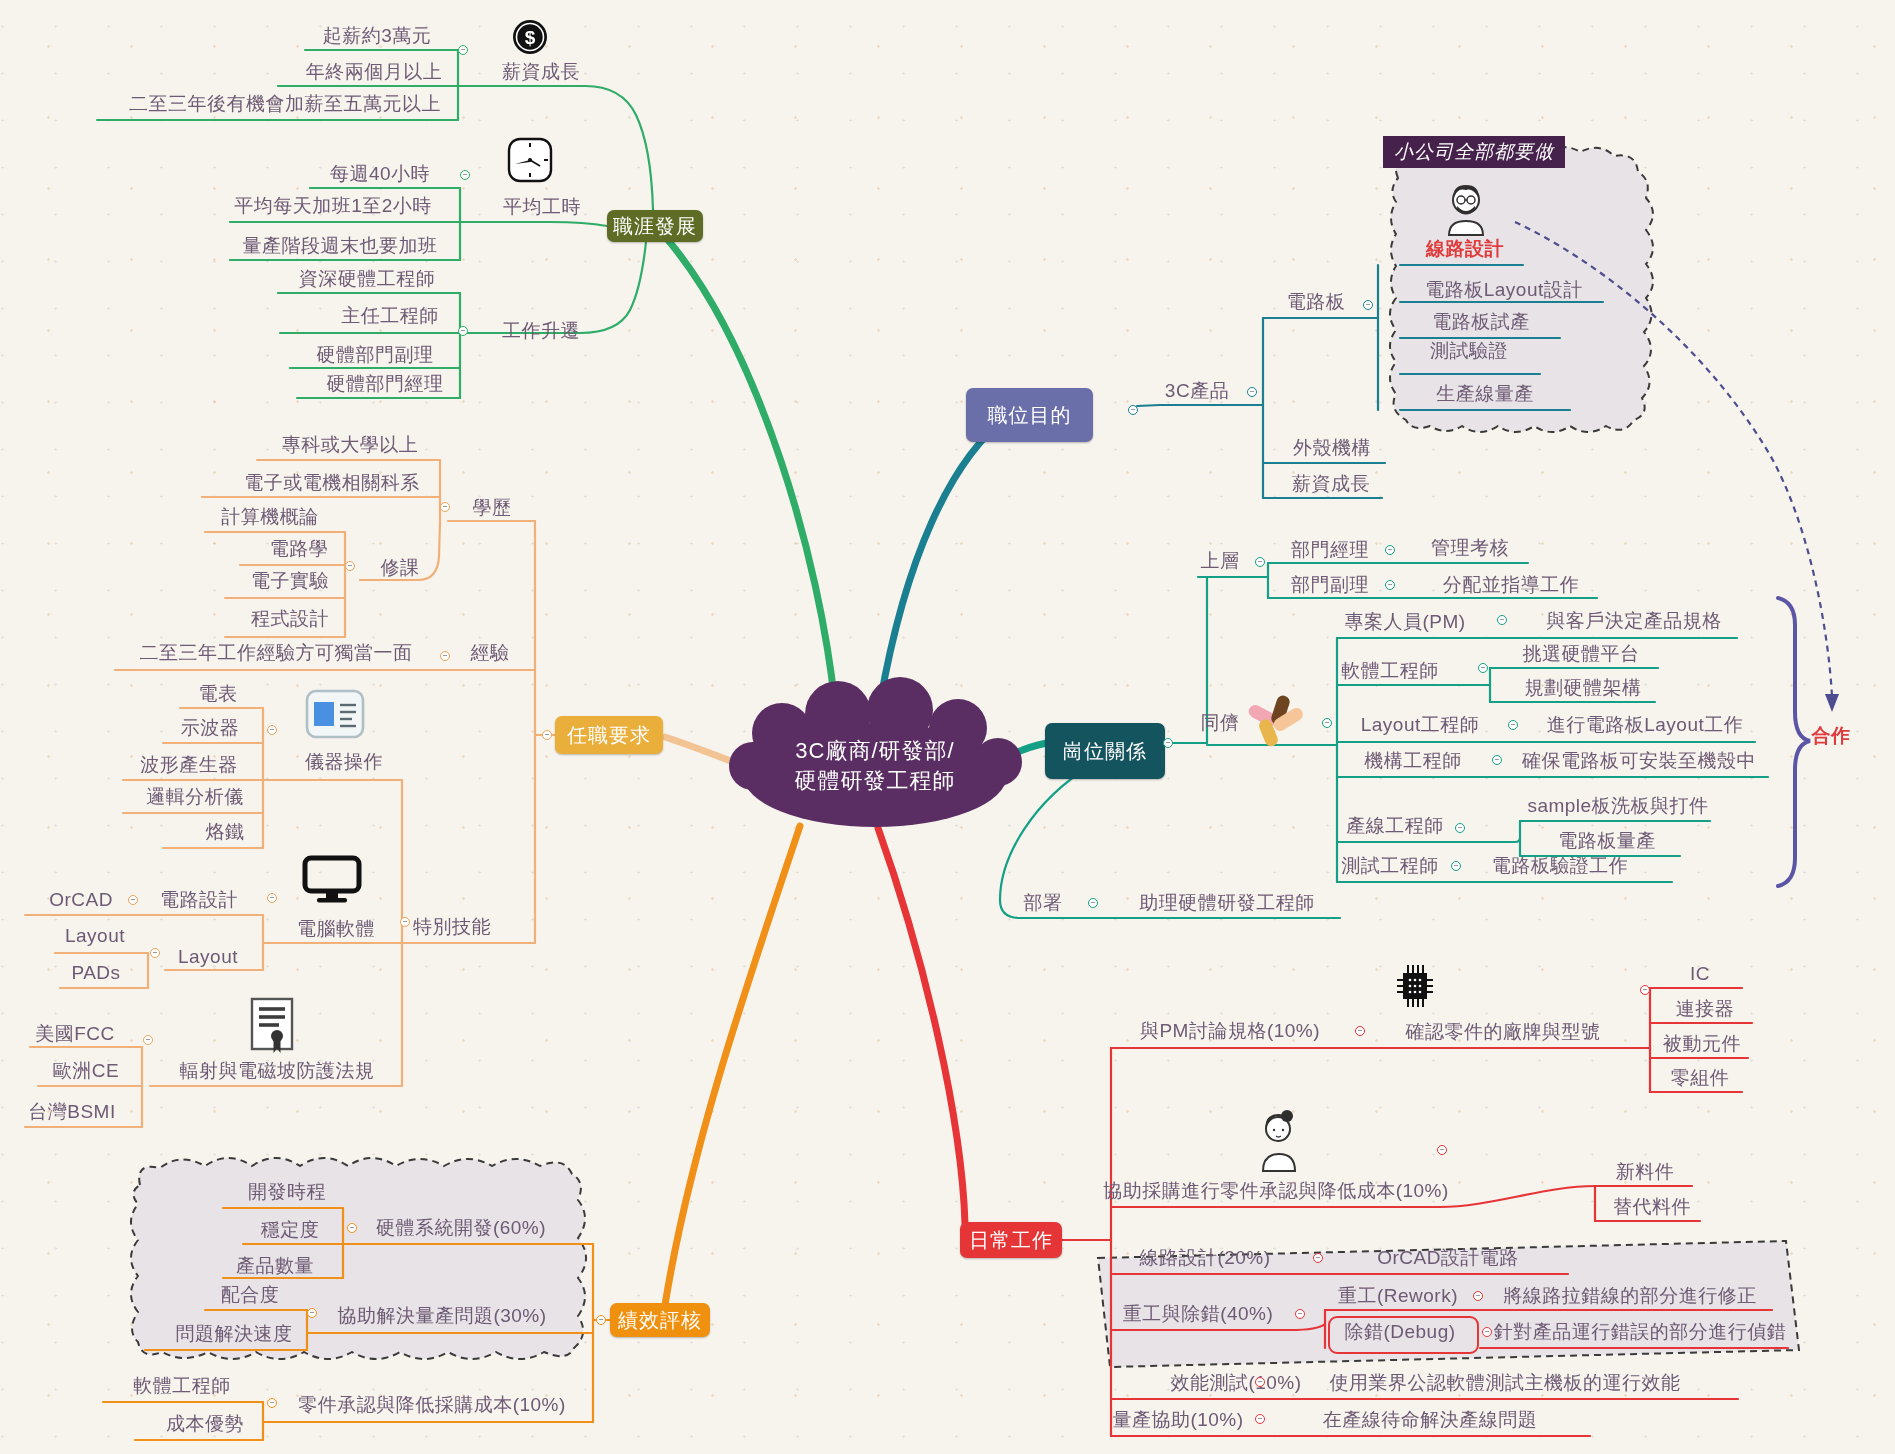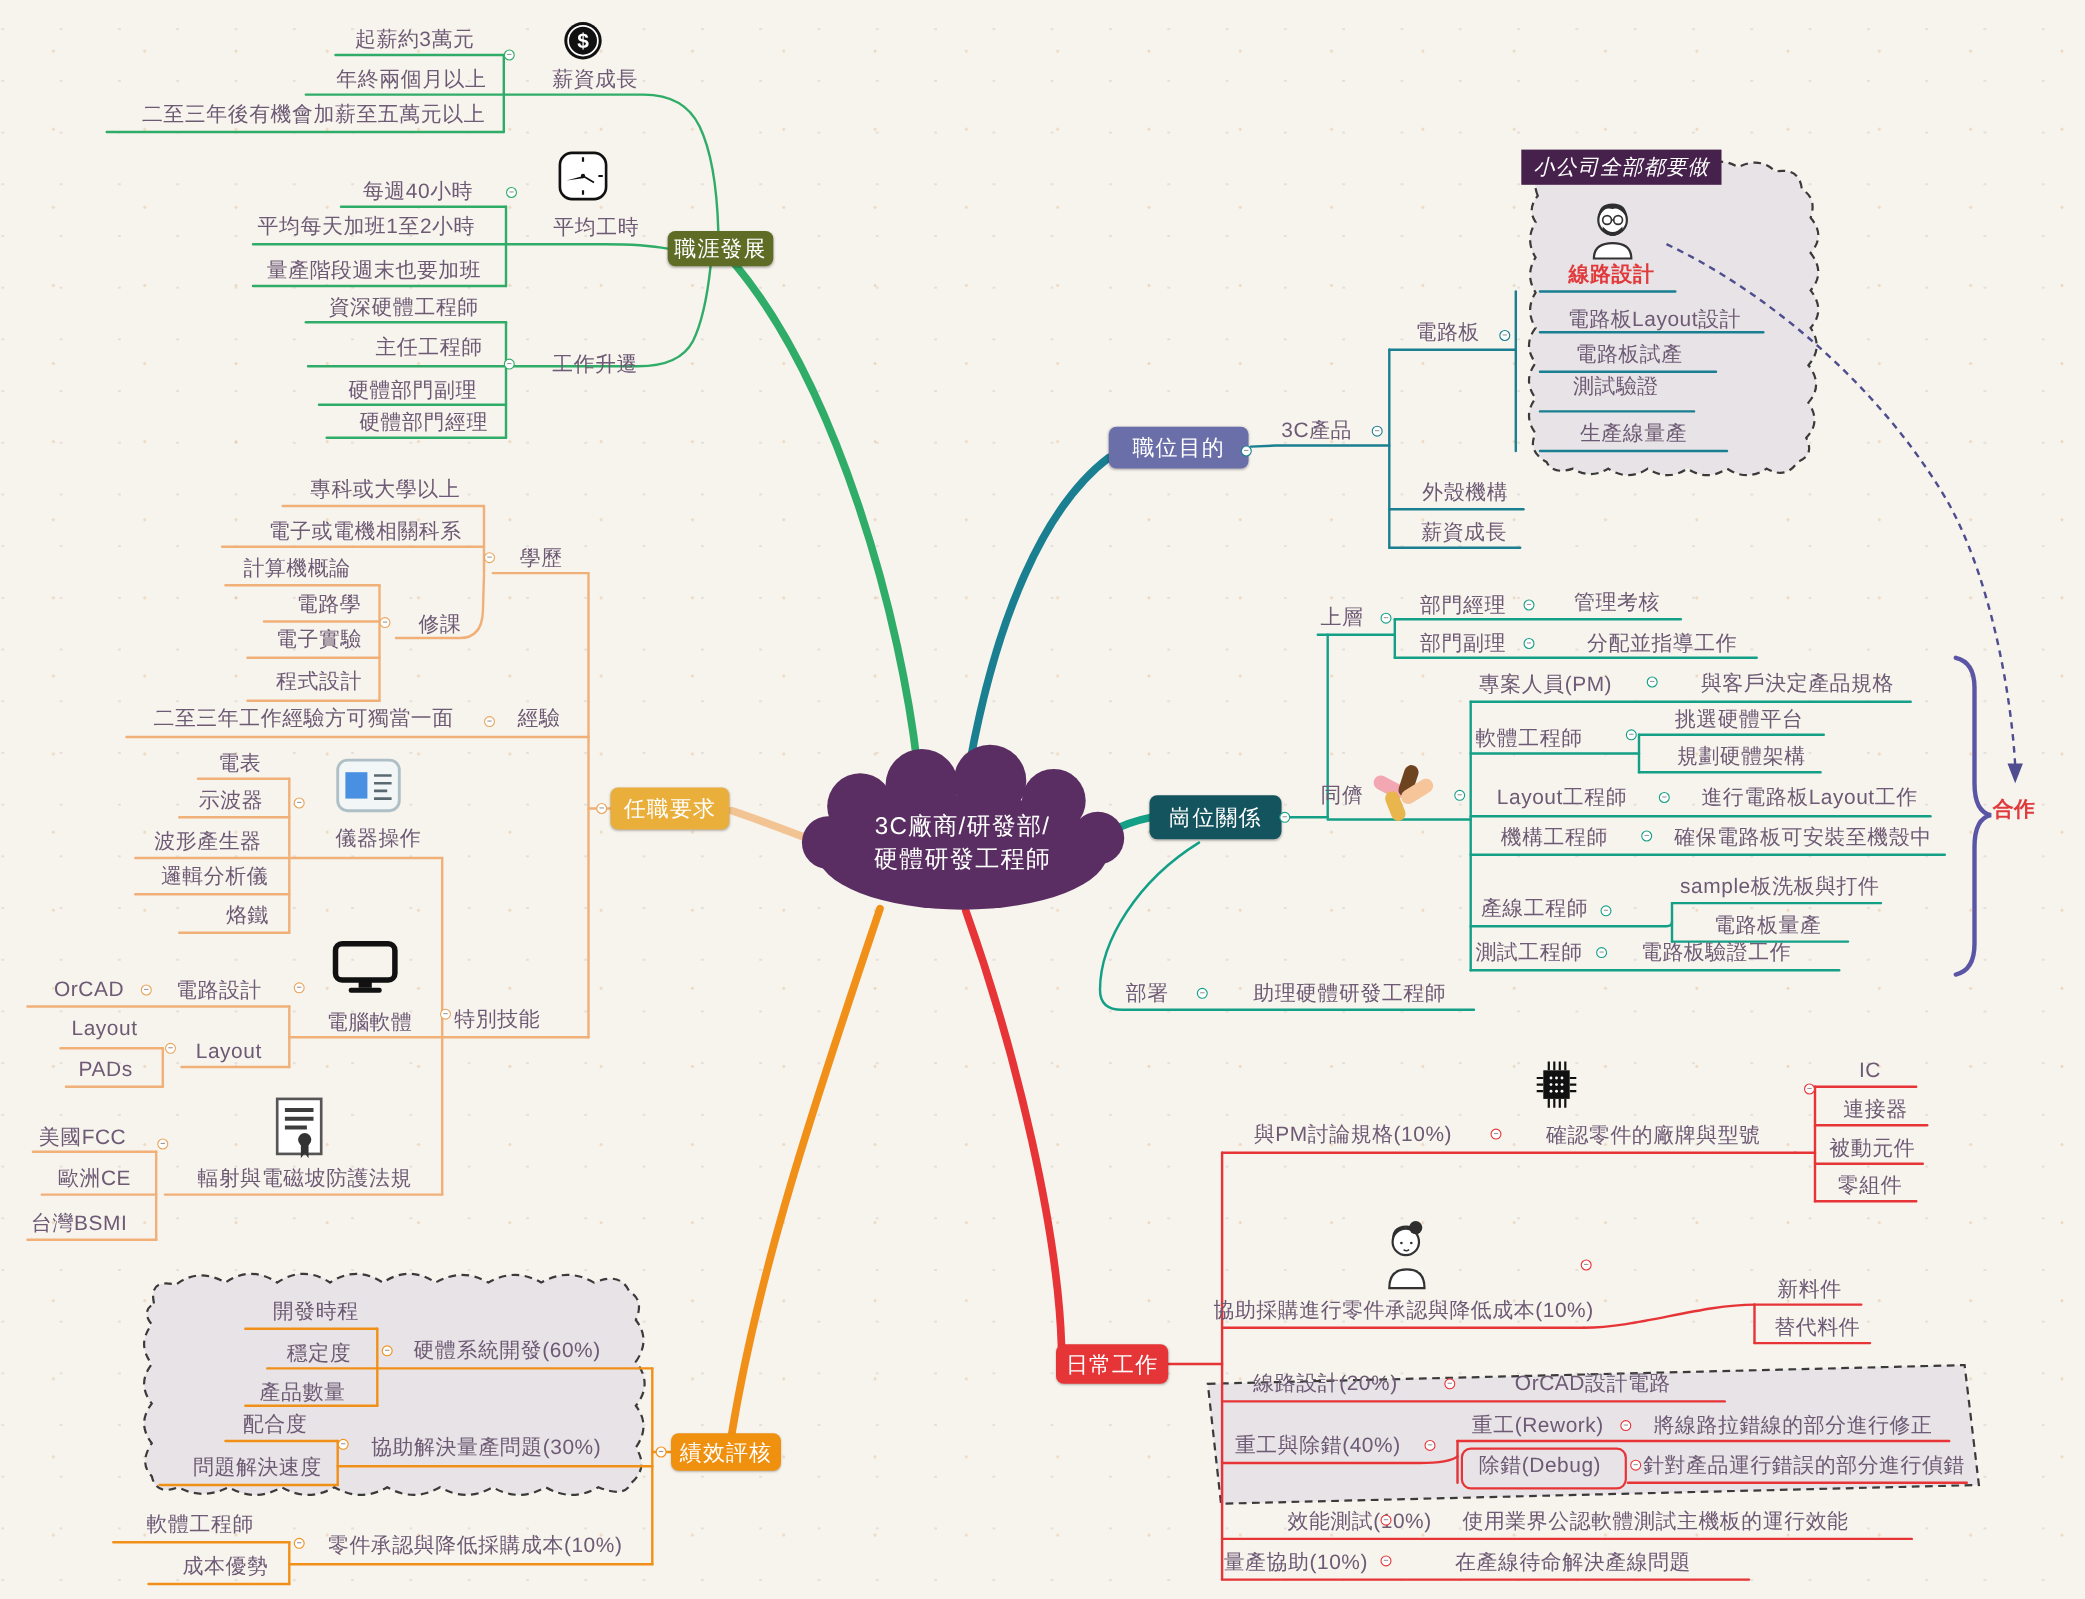--- a/index.html
+++ b/index.html
@@ -201,23 +201,23 @@
     <circle cx="782" cy="733" r="30"></circle>
     <circle cx="838" cy="714" r="33"></circle>
     <circle cx="900" cy="710" r="33"></circle>
     <circle cx="958" cy="728" r="29"></circle>
     <circle cx="998" cy="762" r="24"></circle>
     <circle cx="753" cy="766" r="24"></circle>
   </g>
 </svg>
 
 <div class="pill" style="left:607px;top:210px;width:96px;height:32px;background:#5f6c25">職涯發展</div>
-<div class="pill" style="left:1008px;top:388px;width:127px;height:38px;background:#6a6ea9">職位目的</div>
+<div class="pill" style="left:966px;top:388px;width:127px;height:54px;background:#6a6ea9">職位目的</div>
 <div class="pill" style="left:555px;top:716px;width:108px;height:38px;background:#eaae3a">任職要求</div>
-<div class="pill" style="left:1045px;top:723px;width:120px;height:40px;background:#14545e">崗位關係</div>
+<div class="pill" style="left:1045px;top:723px;width:120px;height:56px;background:#14545e">崗位關係</div>
 <div class="pill" style="left:960px;top:1222px;width:102px;height:36px;background:#e53536">日常工作</div>
 <div class="pill" style="left:610px;top:1303px;width:100px;height:34px;background:#f0900f">績效評核</div>
 
 <div class="center-label" style="left:875px;top:766px">
   <div>3C廠商/研發部/</div>
   <div>硬體研發工程師</div>
 </div>
 
 <div class="banner" style="left:1383px;top:136px;width:182px;height:32px">小公司全部都要做</div>
 

